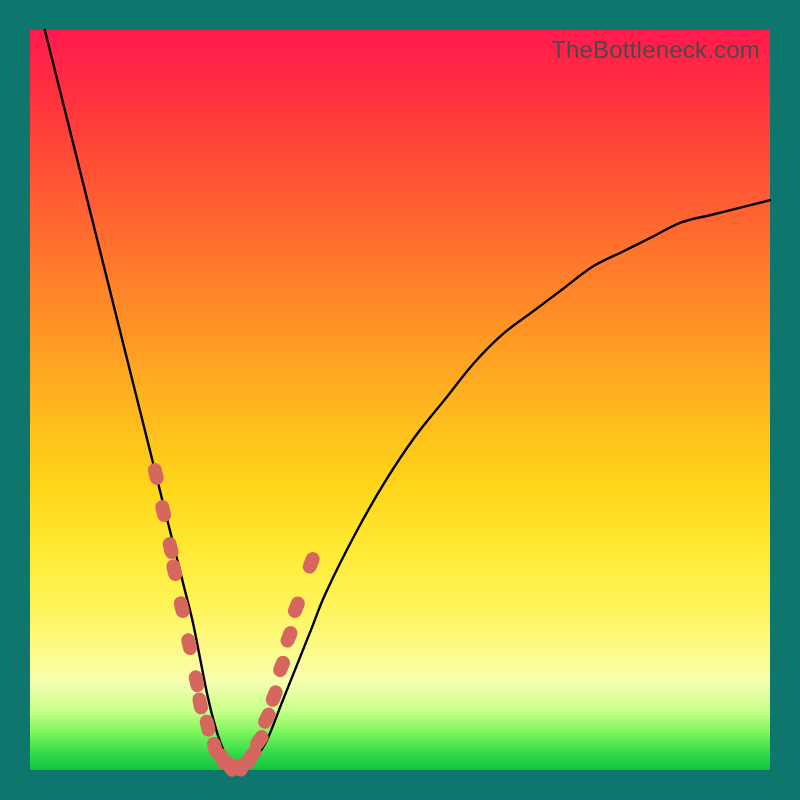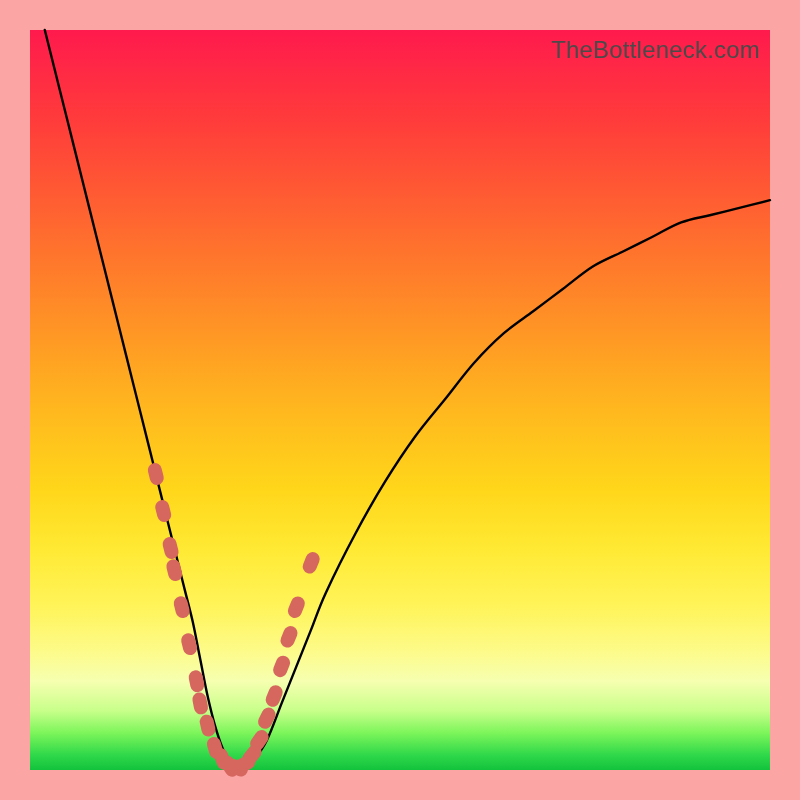--- a/index.html
+++ b/index.html
@@ -8,21 +8,21 @@
     width: 800px;
     height: 800px;
     overflow: hidden;
     background: #000;
     font-family: Arial, Helvetica, sans-serif;
   }
   .frame {
     position: relative;
     width: 800px;
     height: 800px;
-    background: #fca5a5;
+    background: #0f766e;
   }
   .plot-area {
     position: absolute;
     left: 30px;
     top: 30px;
     width: 740px;
     height: 740px;
     background: linear-gradient(
       to bottom,
       #ff1a4d 0%,

